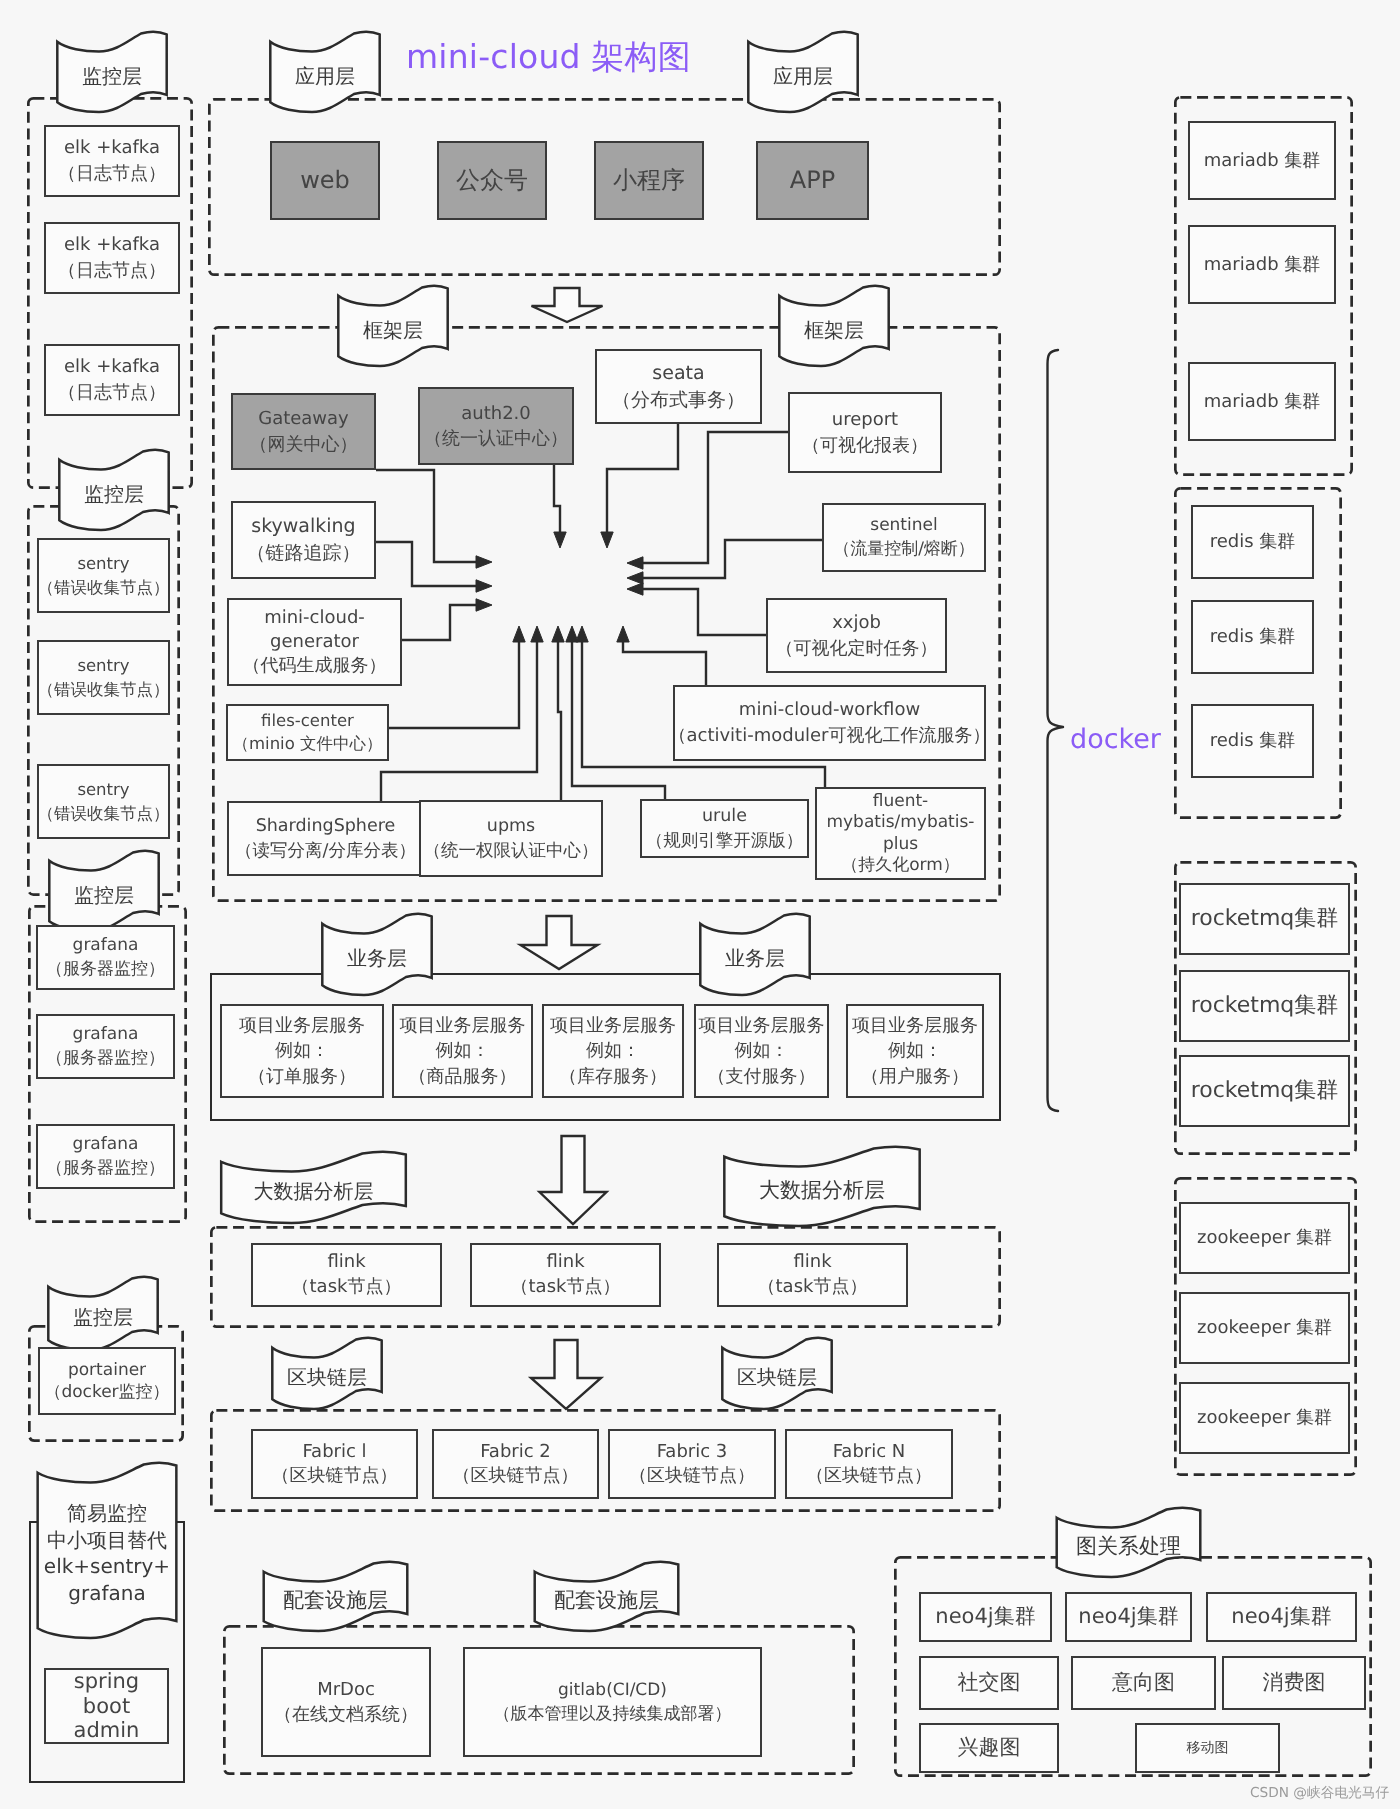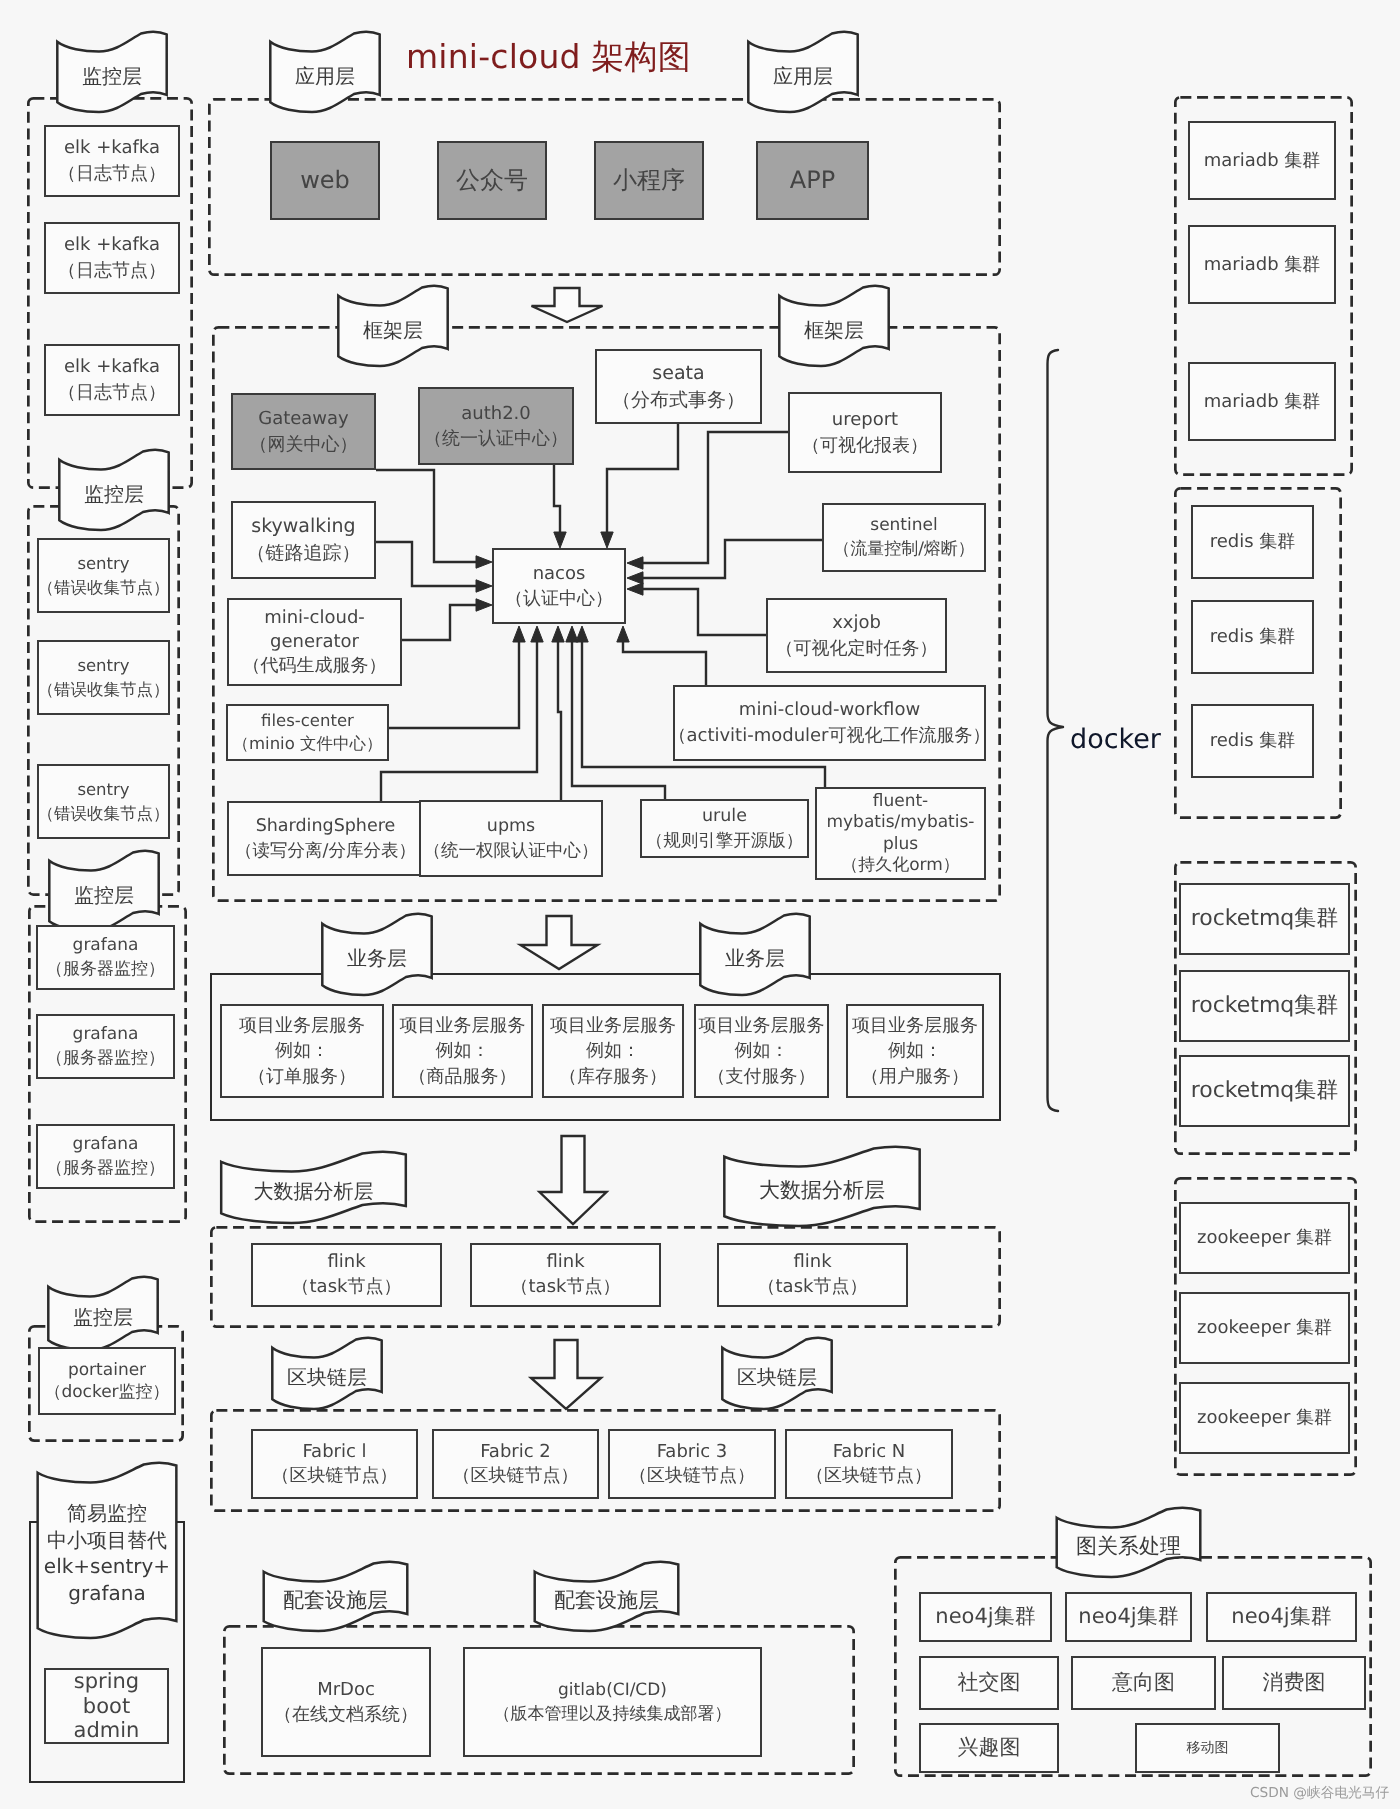--- a/index.html
+++ b/index.html
@@ -11,30 +11,30 @@
 .dgroup{position:absolute;box-sizing:border-box;z-index:2;}
 .dgroup svg{display:block;}
 .sgroup{position:absolute;box-sizing:border-box;border:2.2px solid #2b2b2b;z-index:2;}
 
 .node{position:absolute;z-index:8;box-sizing:border-box;border:2.2px solid #3a3a3a;background:#fbfbfb;
  display:flex;flex-direction:column;align-items:center;justify-content:center;
  text-align:center;color:#444;line-height:1.3;font-size:16px;}
 .node.red{background:#a3a3a3;}
 .node div{white-space:nowrap;}
 
-.title{position:absolute;color:#7f1d1d;white-space:nowrap;font-size:33px;letter-spacing:0.2px;}
+.title{position:absolute;color:#8b5cf6;white-space:nowrap;font-size:33px;letter-spacing:0.2px;}
 
 .banner{position:absolute;z-index:7;}
 .banner svg{display:block;position:absolute;left:0;top:0;overflow:visible;}
 .btxt{position:absolute;left:0;right:0;text-align:center;color:#3a3a3a;
   white-space:nowrap;font-size:19px;line-height:1.28;}
 
 .wm{position:absolute;color:#9b9b9b;white-space:nowrap;font-size:15px;}
 svg.overlay{position:absolute;left:0;top:0;width:1400px;height:1809px;overflow:visible;z-index:6;}
-.dockerlabel{position:absolute;color:#0f172a;white-space:nowrap;font-size:27px;}
+.dockerlabel{position:absolute;color:#8b5cf6;white-space:nowrap;font-size:27px;}
 </style>
 </head>
 <body>
 
 <div id="root">
 <div class="title" style="left:406px;top:35px;">mini-cloud 架构图</div>
 <div class="dgroup" style="left:27px;top:97px;width:166px;height:392px;">
       <svg width="166" height="392" viewBox="0 0 166 392">
         <rect x="1.35" y="1.35" width="163.3" height="389.3" rx="5" ry="5" fill="none" stroke="#2b2b2b" stroke-width="2.7" stroke-dasharray="11 5.7" stroke-linecap="butt"></rect>
       </svg>
@@ -202,24 +202,20 @@
 <div>（链路追踪）</div>
 </div>
 <div class="node" style="left:822px;top:503px;width:164px;height:69px;font-size:17px;line-height:1.4;border-width:2.2px">
 <div>sentinel</div>
 <div>（流量控制/熔断）</div>
 </div>
 <div class="node" style="left:227px;top:598px;width:175px;height:88px;font-size:18px;line-height:1.35;border-width:2.2px">
 <div>mini-cloud-</div>
 <div>generator</div>
 <div>（代码生成服务）</div>
-</div>
-<div class="node" style="left:492px;top:548px;width:134px;height:76px;font-size:18px;line-height:1.4;border-width:2.2px">
-<div>nacos</div>
-<div>（认证中心）</div>
 </div>
 <div class="node" style="left:766px;top:598px;width:181px;height:75px;font-size:18px;line-height:1.42;border-width:2.2px">
 <div>xxjob</div>
 <div>（可视化定时任务）</div>
 </div>
 <div class="node" style="left:226px;top:704px;width:163px;height:57px;font-size:16.5px;line-height:1.35;border-width:2.2px">
 <div>files-center</div>
 <div>（minio 文件中心）</div>
 </div>
 <div class="node" style="left:673px;top:685px;width:313px;height:76px;font-size:18px;line-height:1.42;border-width:2.2px">

